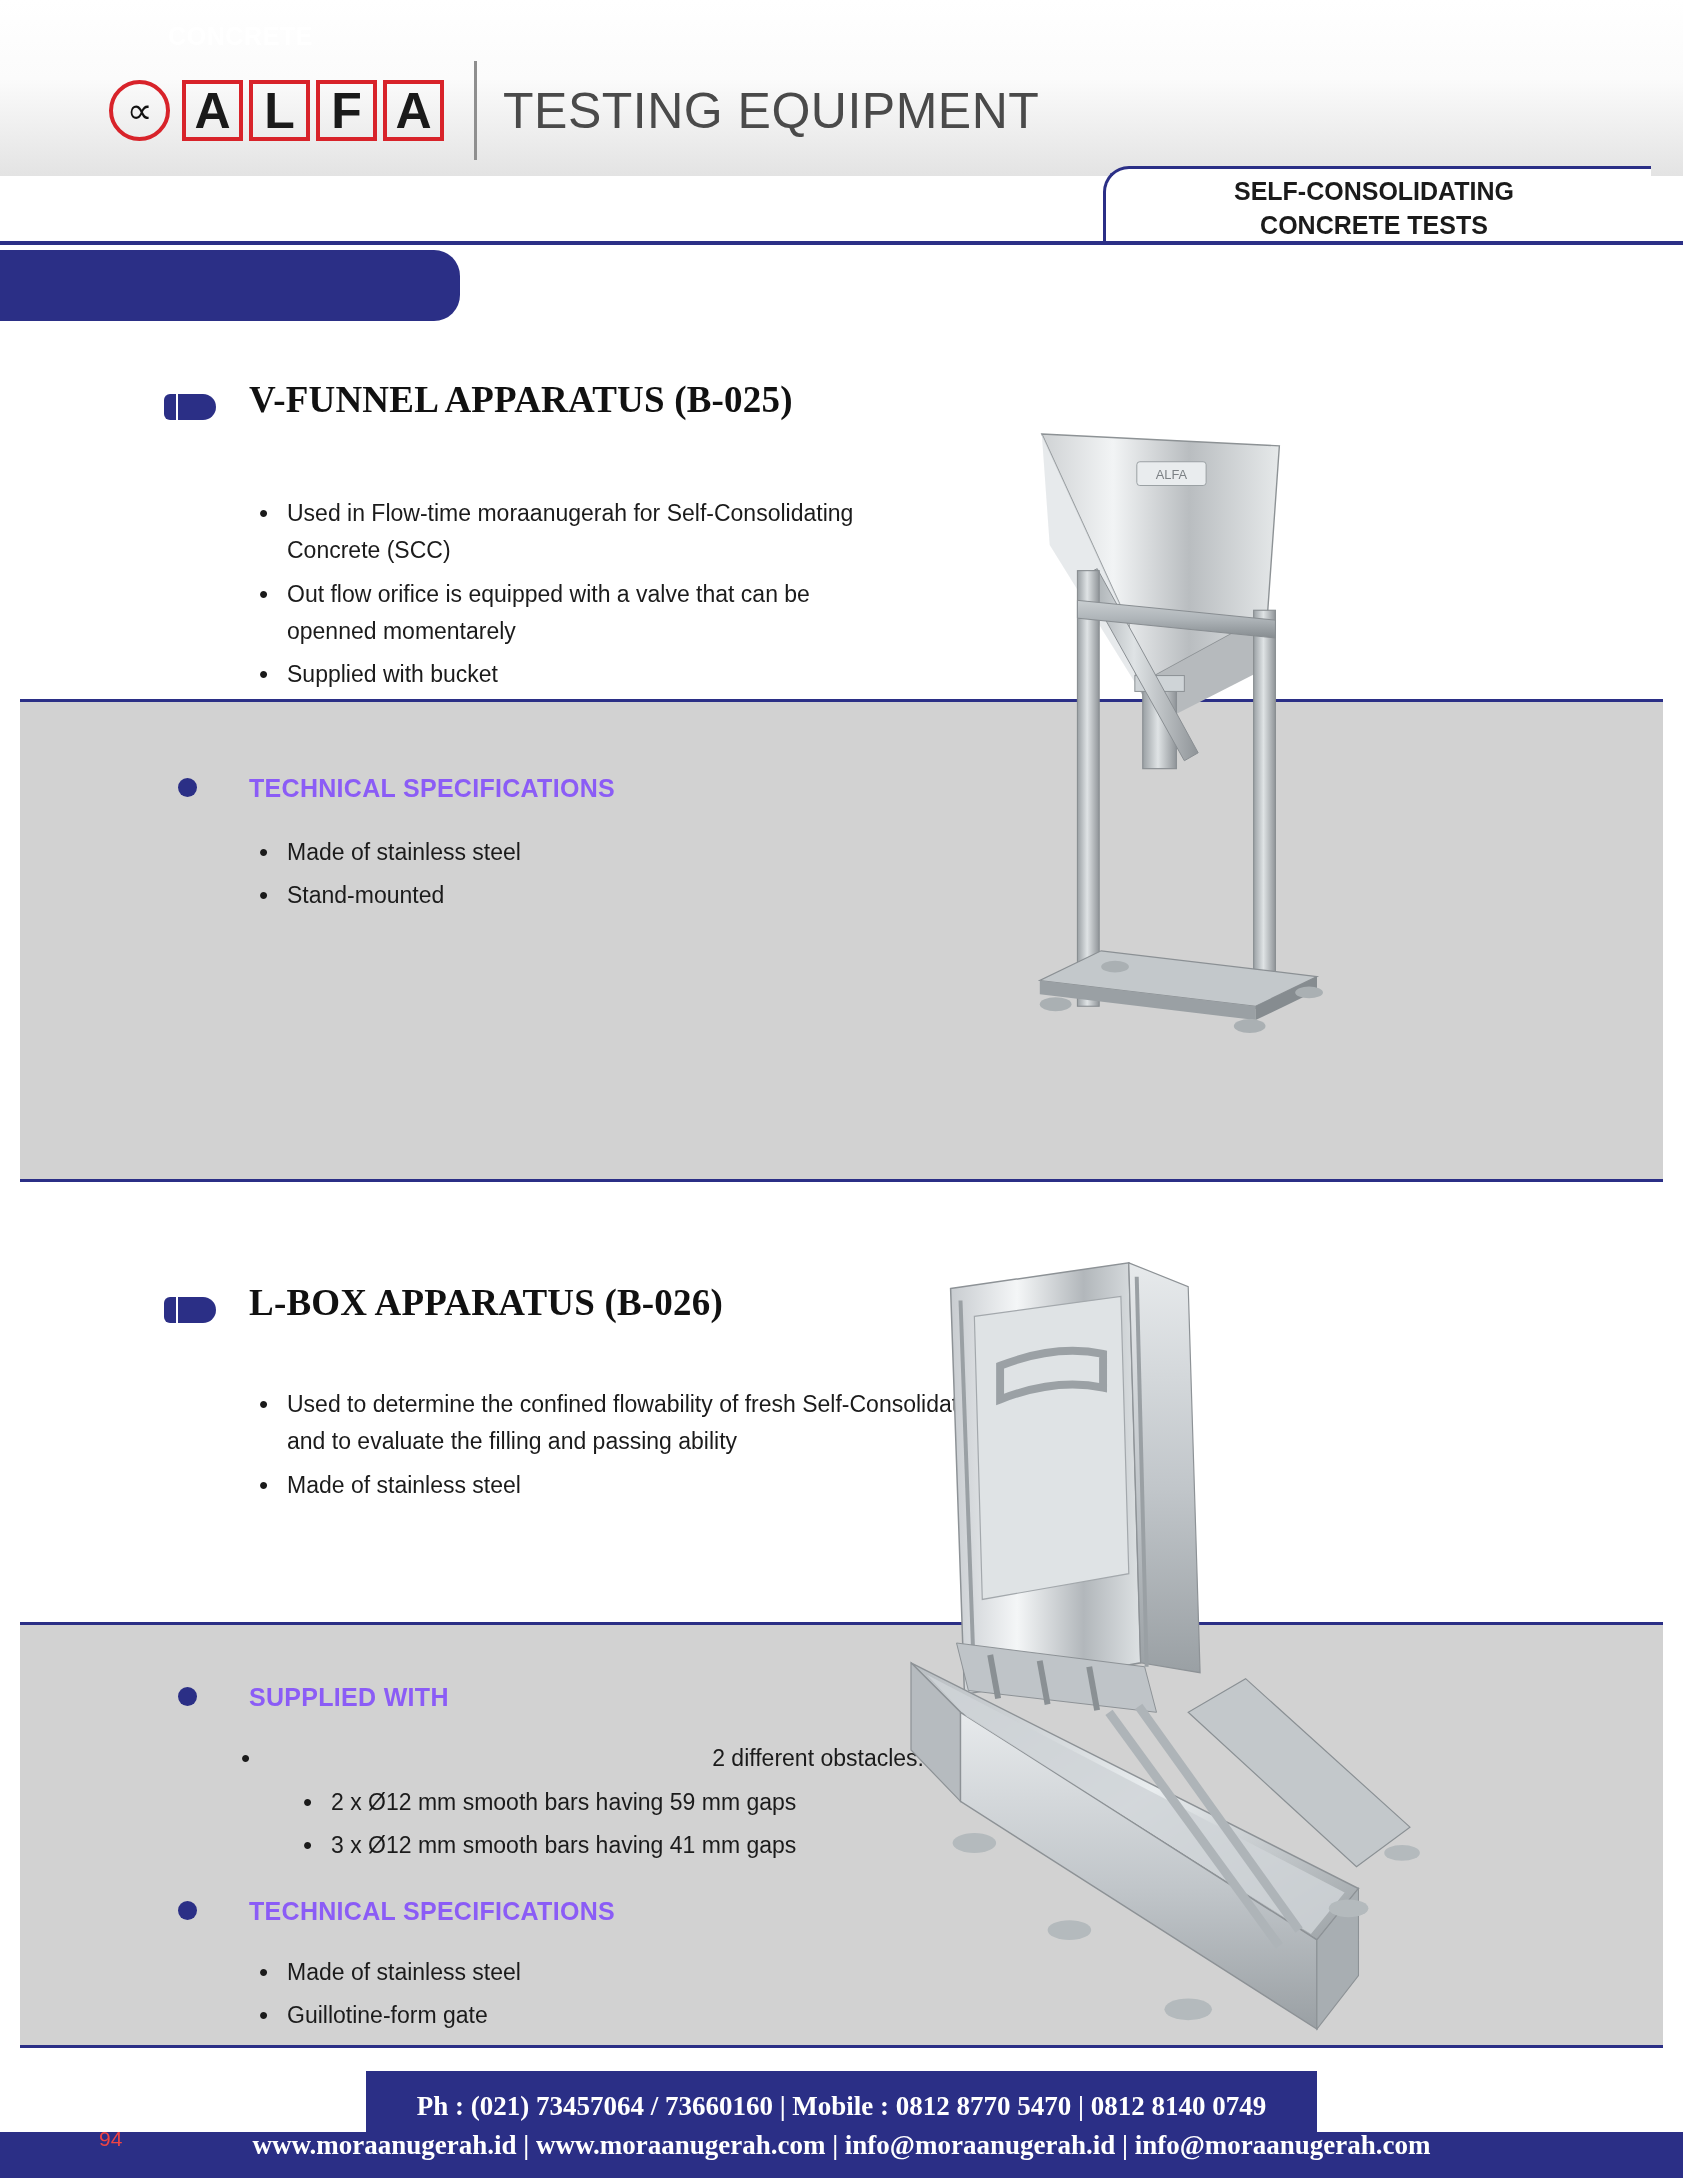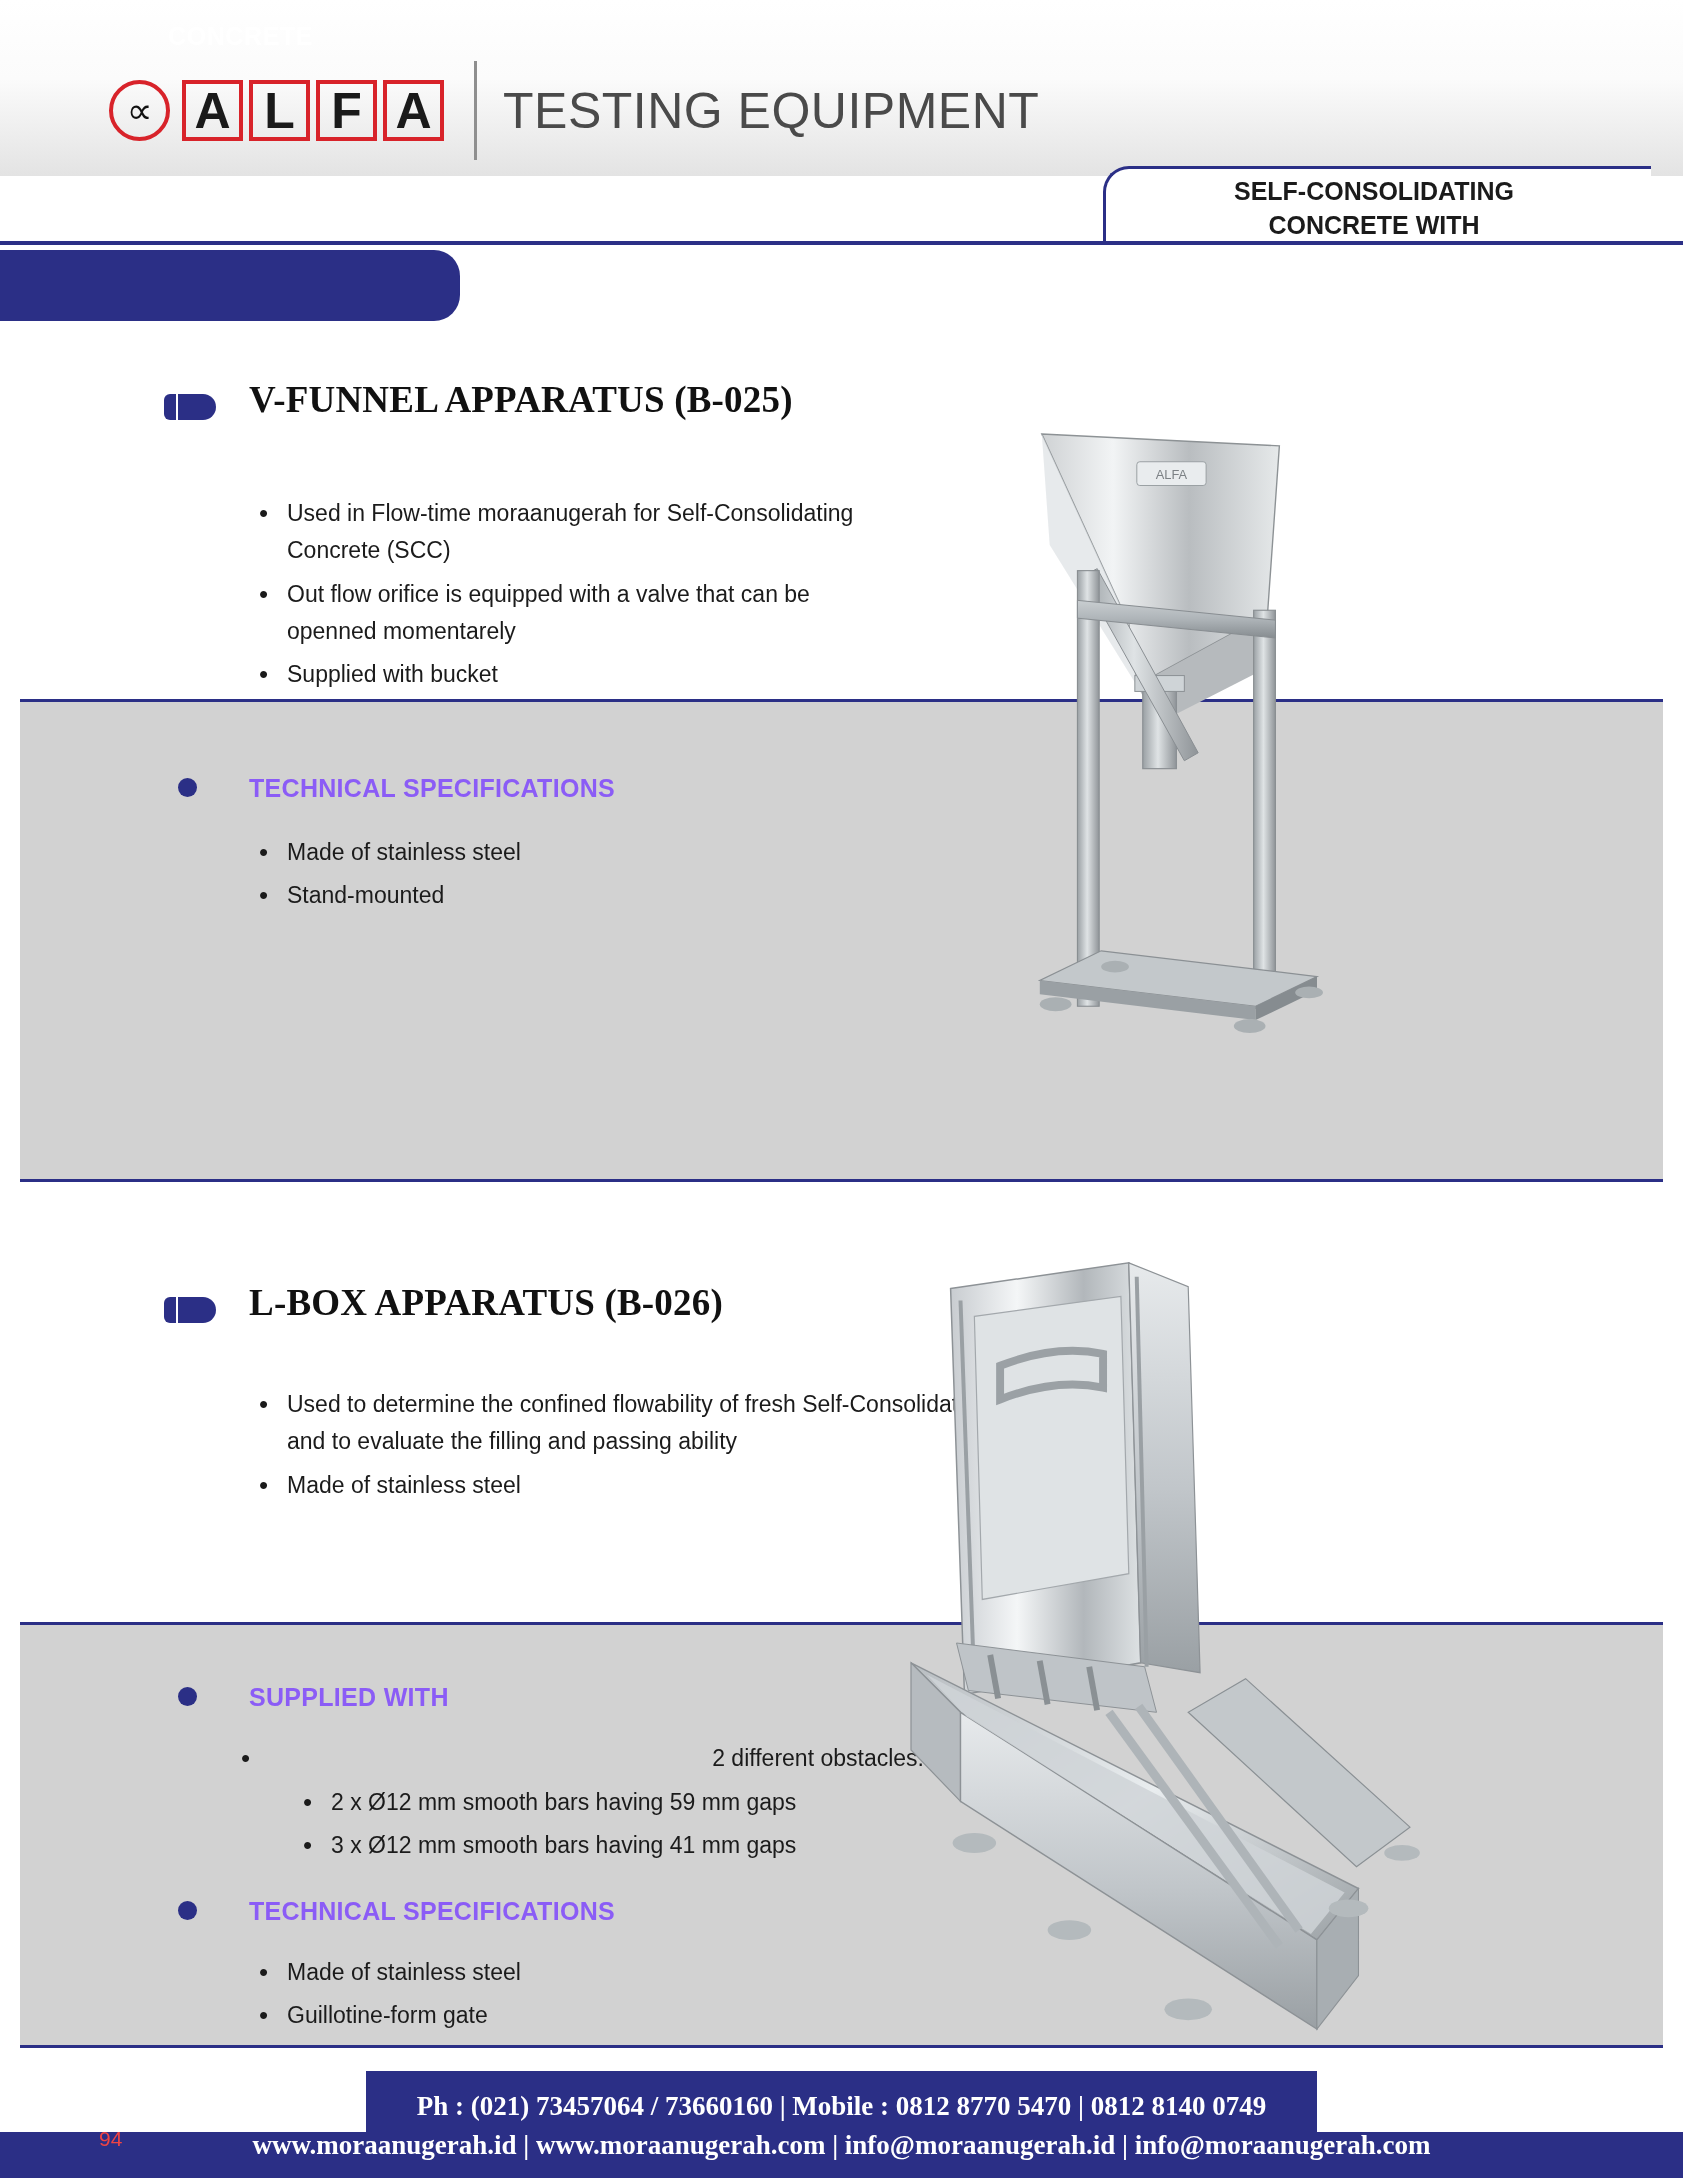--- a/index.html
+++ b/index.html
@@ -187,21 +187,21 @@
       </div>
       <div class="logo-divider"></div>
       <div class="logo-tag">TESTING EQUIPMENT</div>
     </div>
   </div>
 
   <div class="hdr-tab">
     <div class="hdr-tab-box"></div>
     <div class="hdr-tab-text">
       <div>SELF-CONSOLIDATING</div>
-      <div>CONCRETE WITH</div>
+      <div>CONCRETE TESTS</div>
     </div>
   </div>
 
   <div class="hdr-rule"></div>
 
   <div class="cat-banner"></div>
   <div class="cat-banner-text">CONCRETE</div>
 
   <div class="bullet-flag" style="left:178px; top:394px;"></div>
   <div class="prod-title" style="left:249px; top:378px;">V-FUNNEL APPARATUS (B-025)</div>

